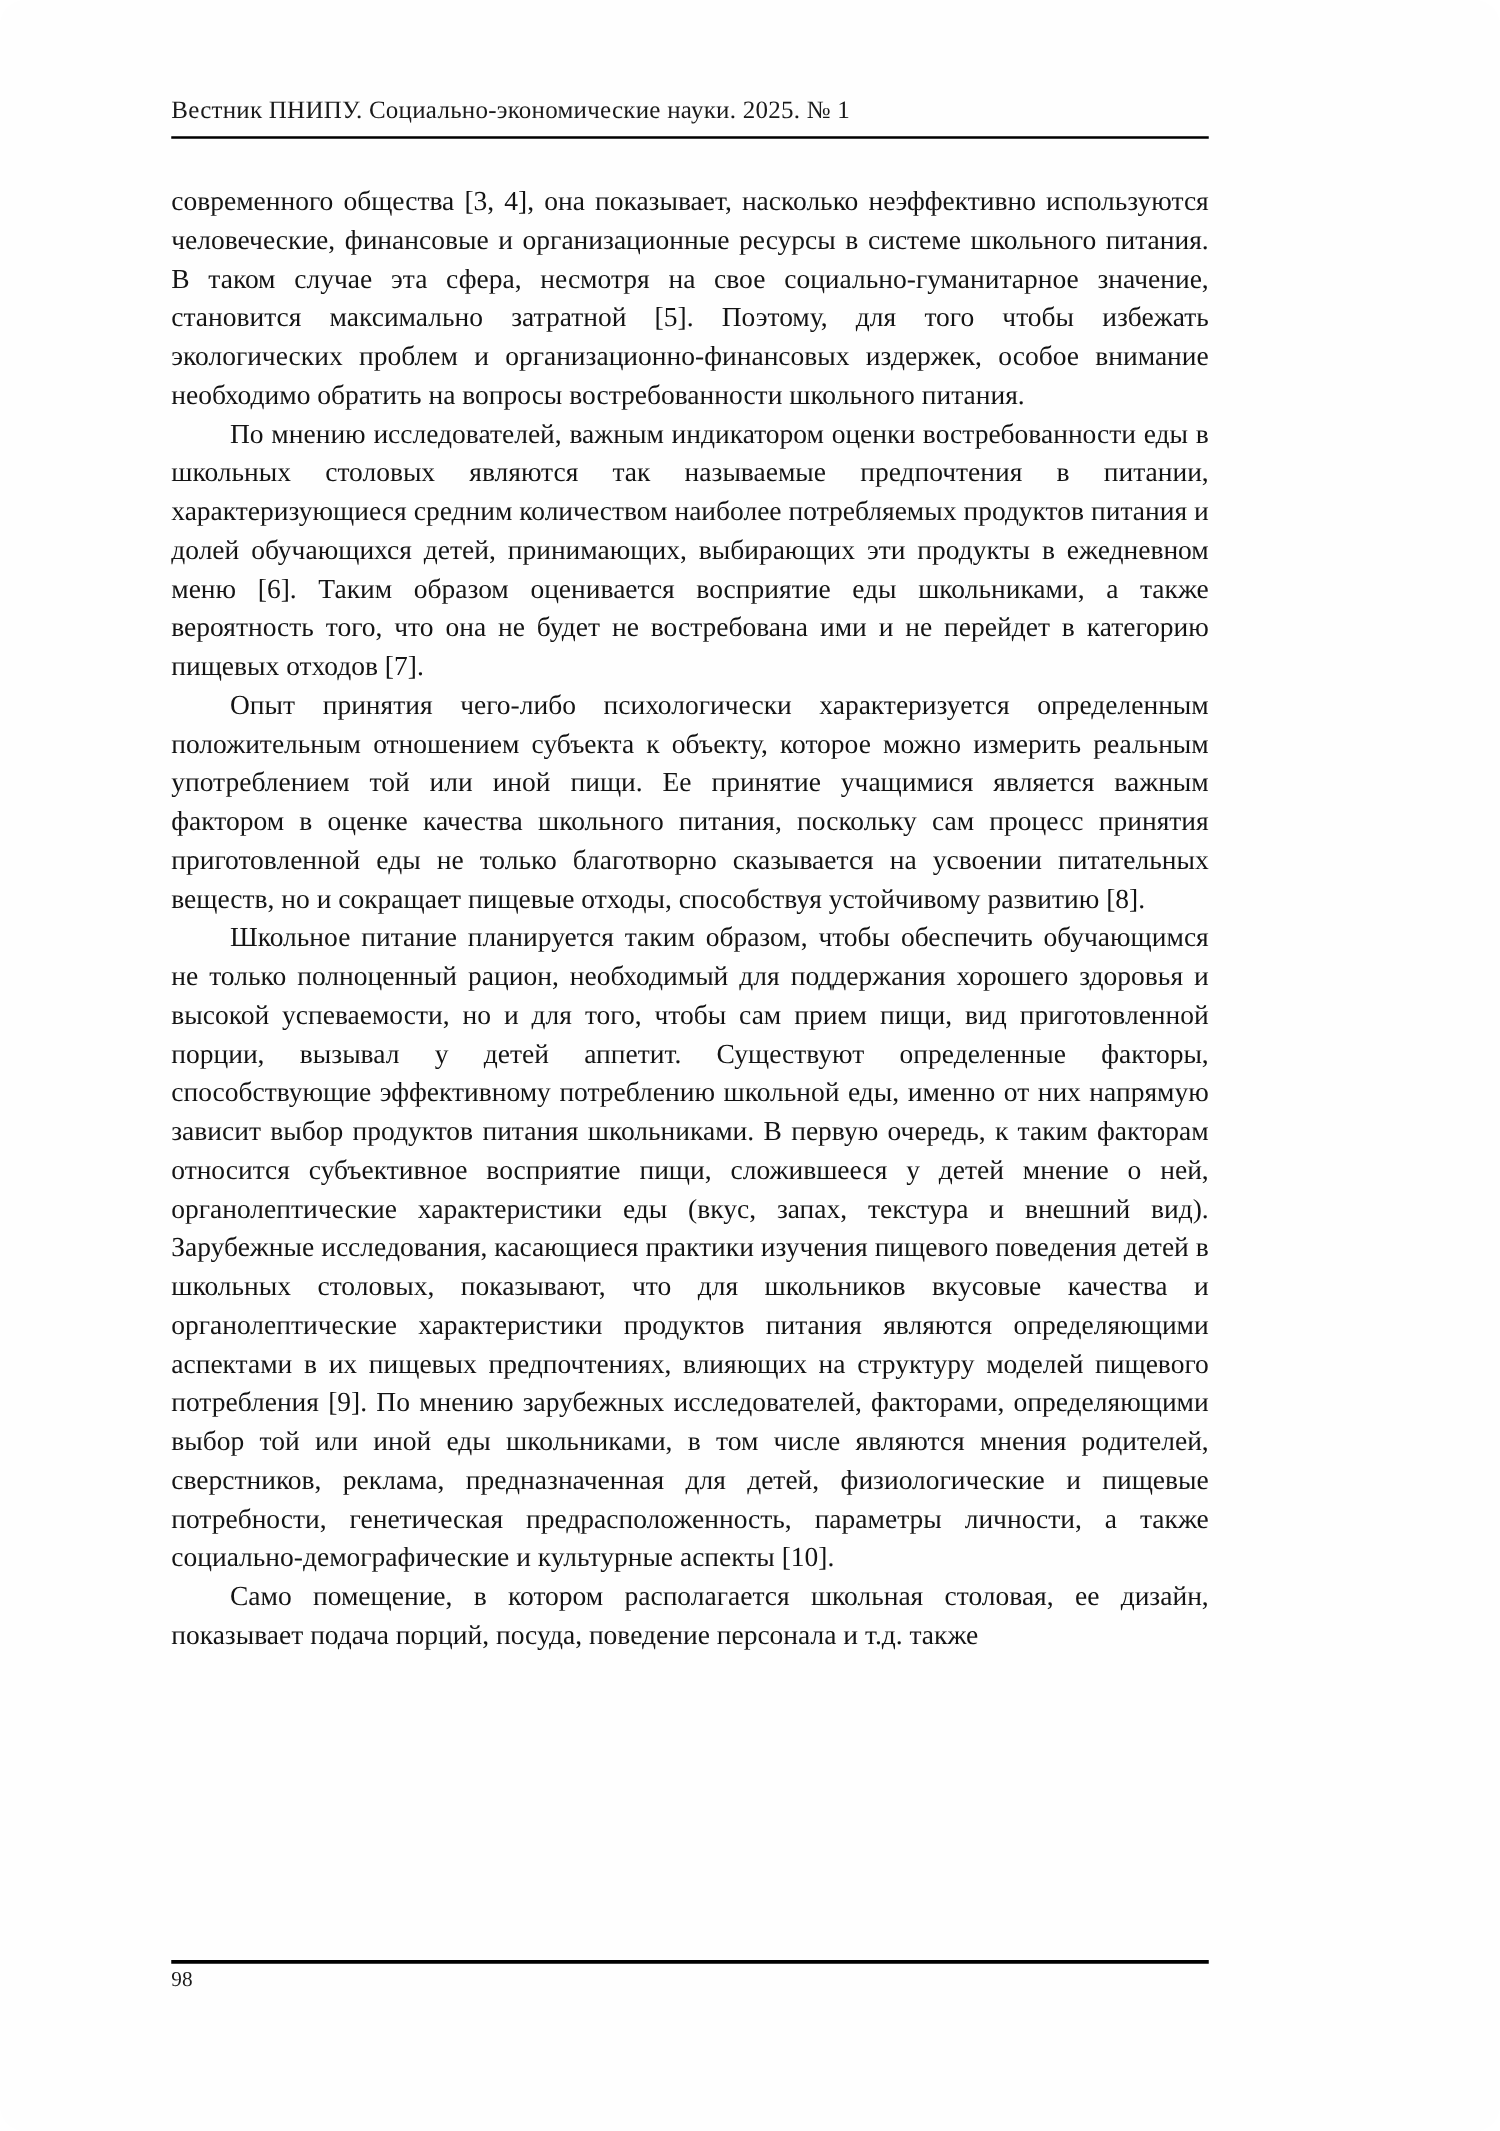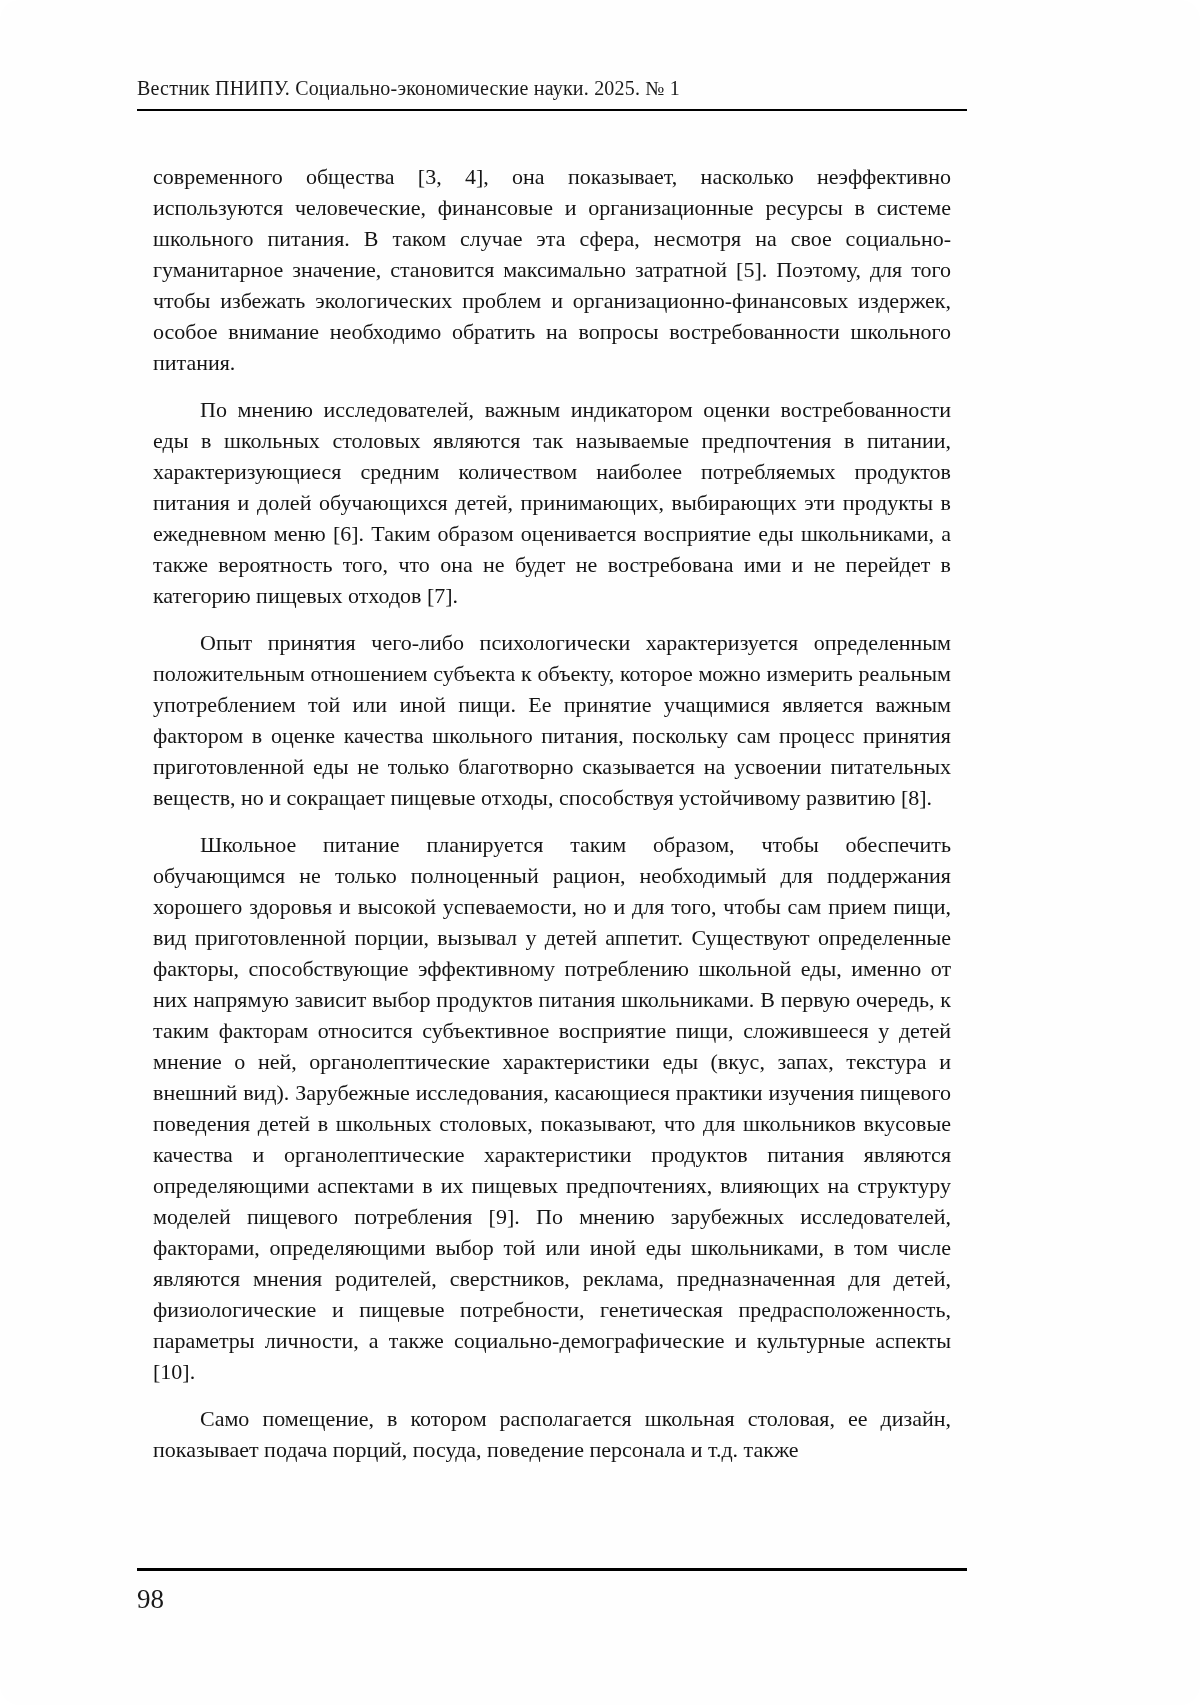--- a/index.html
+++ b/index.html
@@ -45,41 +45,41 @@
     top: 145px;
     left: 137px;
     width: 830px;
     font-size: 22px;
     line-height: 31px;
     text-align: justify;
     hyphens: auto;
     -webkit-hyphens: auto;
   }
   .para {
-    margin: 16px;
+    margin: 0;
     text-indent: 47px;
   }
   .para.no-indent {
     text-indent: 0;
   }
 
   
   .page-footer {
     position: absolute;
     top: 1568px;
     left: 137px;
     width: 830px;
   }
   .foot-rule {
     height: 2.5px;
     background: #000000;
   }
   .page-number {
-    margin-top: 15px;
-    font-size: 27px;
+    margin-top: 0;
+    font-size: 17px;
     line-height: 26px;
     color: #1a1a1a;
   }
 </style>
 </head>
 <body>
 
 <div class="page">
 
   <header class="running-head">

